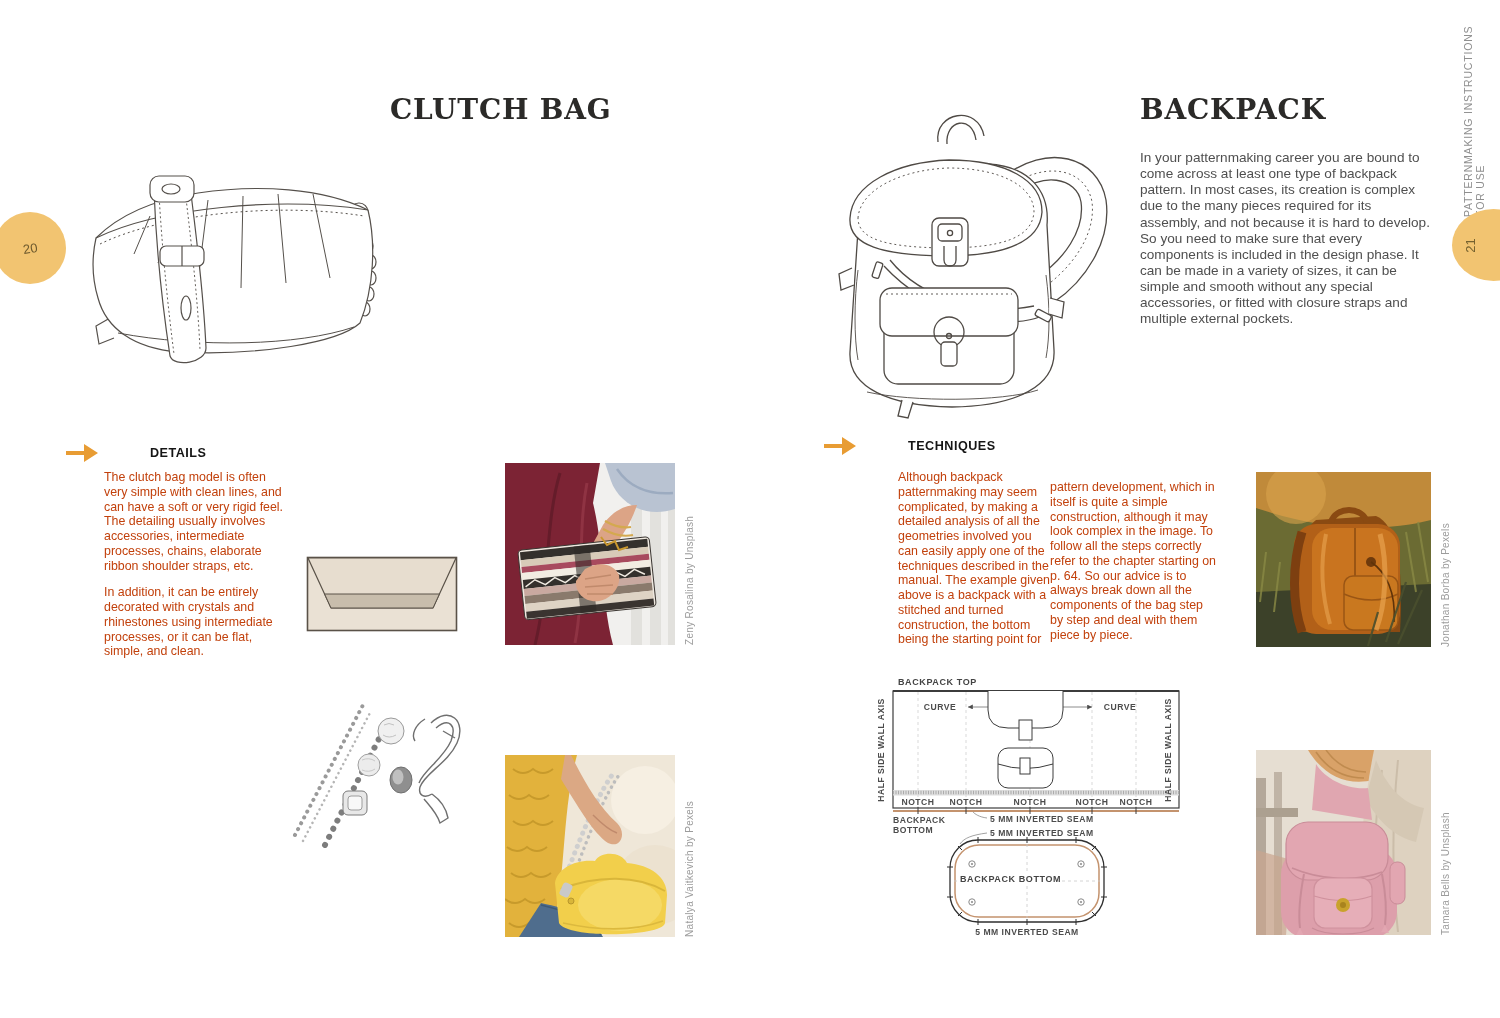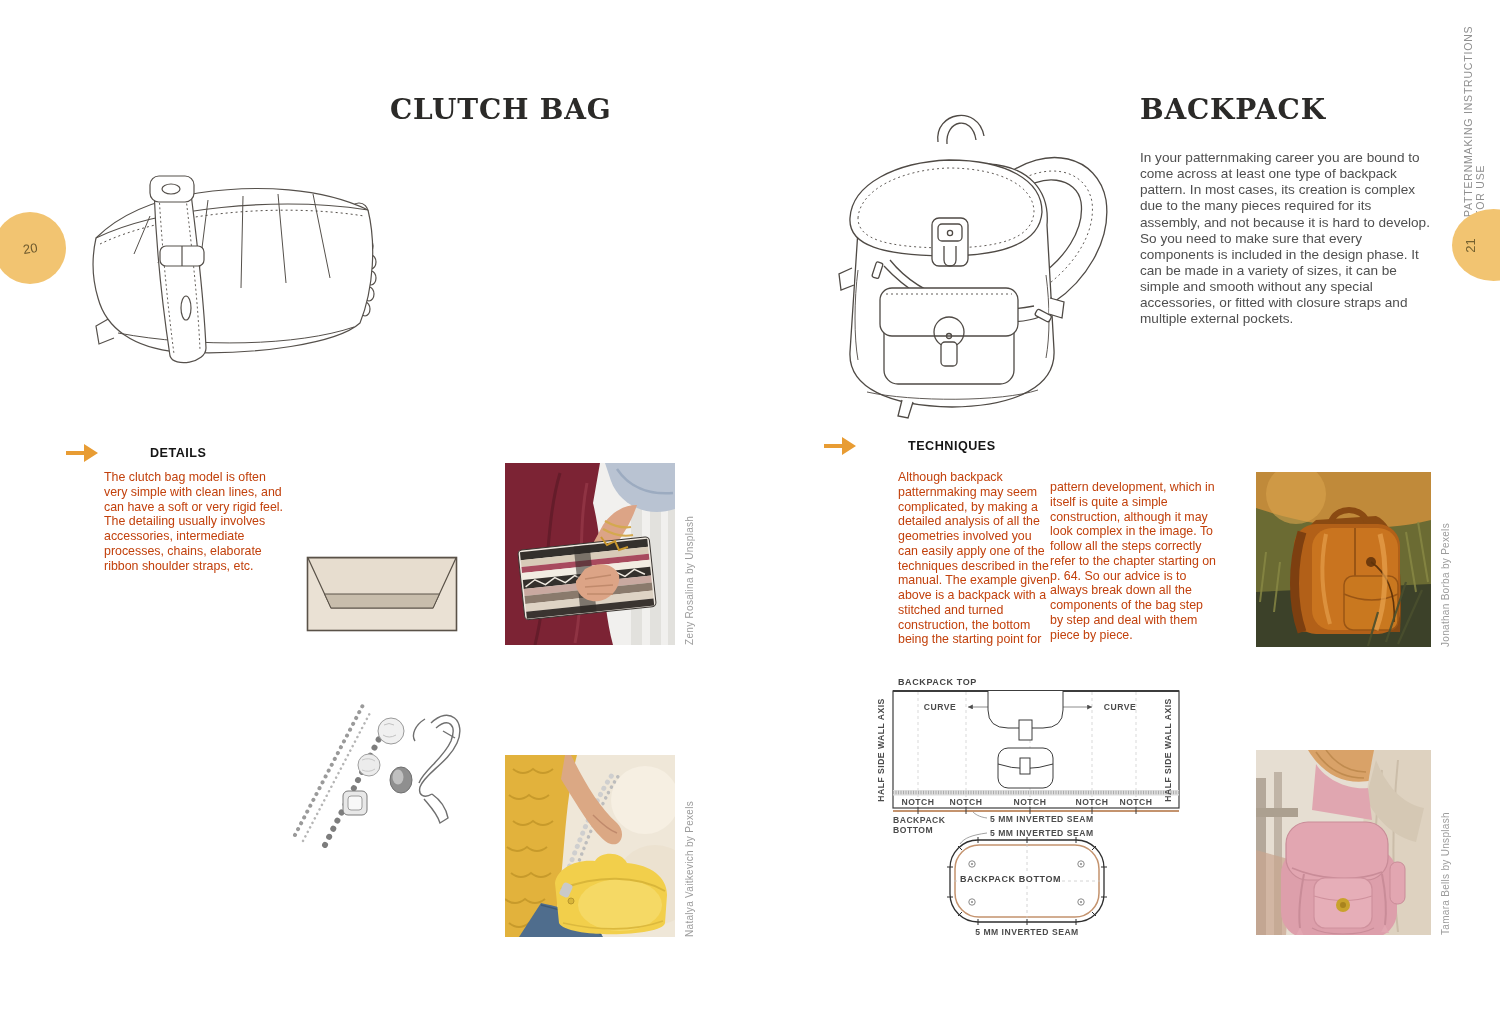--- a/index.html
+++ b/index.html
@@ -80,20 +80,21 @@
   </div>
 
   <div class="abs section-head" style="left:66px;top:442px;">
     <svg width="32" height="22" viewBox="0 0 32 22">
       <path d="M0,9 L18,9 L18,2 L32,11 L18,20 L18,13 L0,13 Z" style="fill:var(--arrow,#e89c33)"></path>
     </svg>
     <h2>DETAILS</h2>
   </div>
   <div class="abs body-sm" style="left:104px;top:470px;width:182px;">
     <p>The clutch bag model is often very simple with clean lines, and can have a soft or very rigid feel. The detailing usually involves accessories, intermediate processes, chains, elaborate ribbon shoulder straps, etc.</p>
+    <p>In addition, it can be entirely decorated with crystals and rhinestones using intermediate processes, or it can be flat, simple, and clean.</p>
   </div>
 
   <svg class="abs" style="left:306px;top:556px;" width="152" height="76" viewBox="0 0 152 76">
     <rect x="1.5" y="1.5" width="149" height="73" fill="#eae1d4" stroke="#5a5248" stroke-width="1.6"></rect>
     <polygon points="2,2 150,2 127,52 25,52" fill="#e7ddcf" stroke="#5a5248" stroke-width="1.2"></polygon>
     <polygon points="18.6,38 133.4,38 127,52 25,52" fill="#c8bdac" stroke="#5a5248" stroke-width="1"></polygon>
   </svg>
 
   <svg class="abs" style="left:283px;top:683px;" width="182" height="165" viewBox="0 0 182 165">
     <path d="M12,152 L80,22" stroke="#9a9a9a" stroke-width="4" stroke-dasharray="0.1,6.5" stroke-linecap="round" fill="none"></path>

